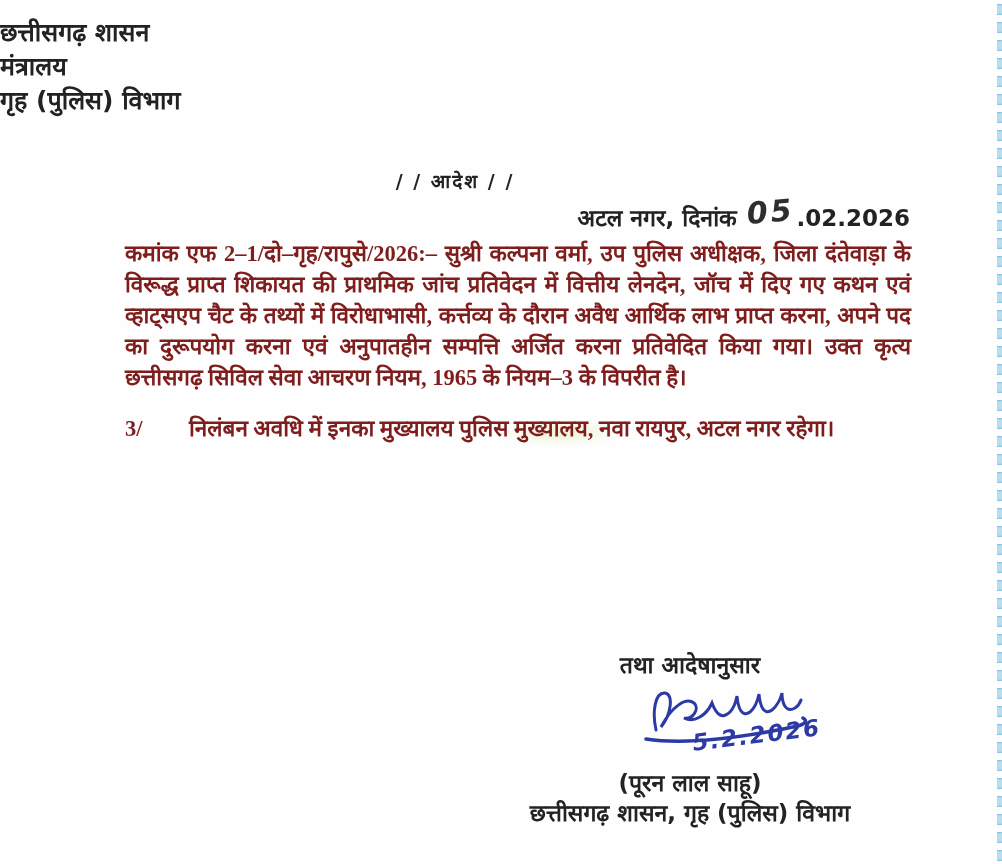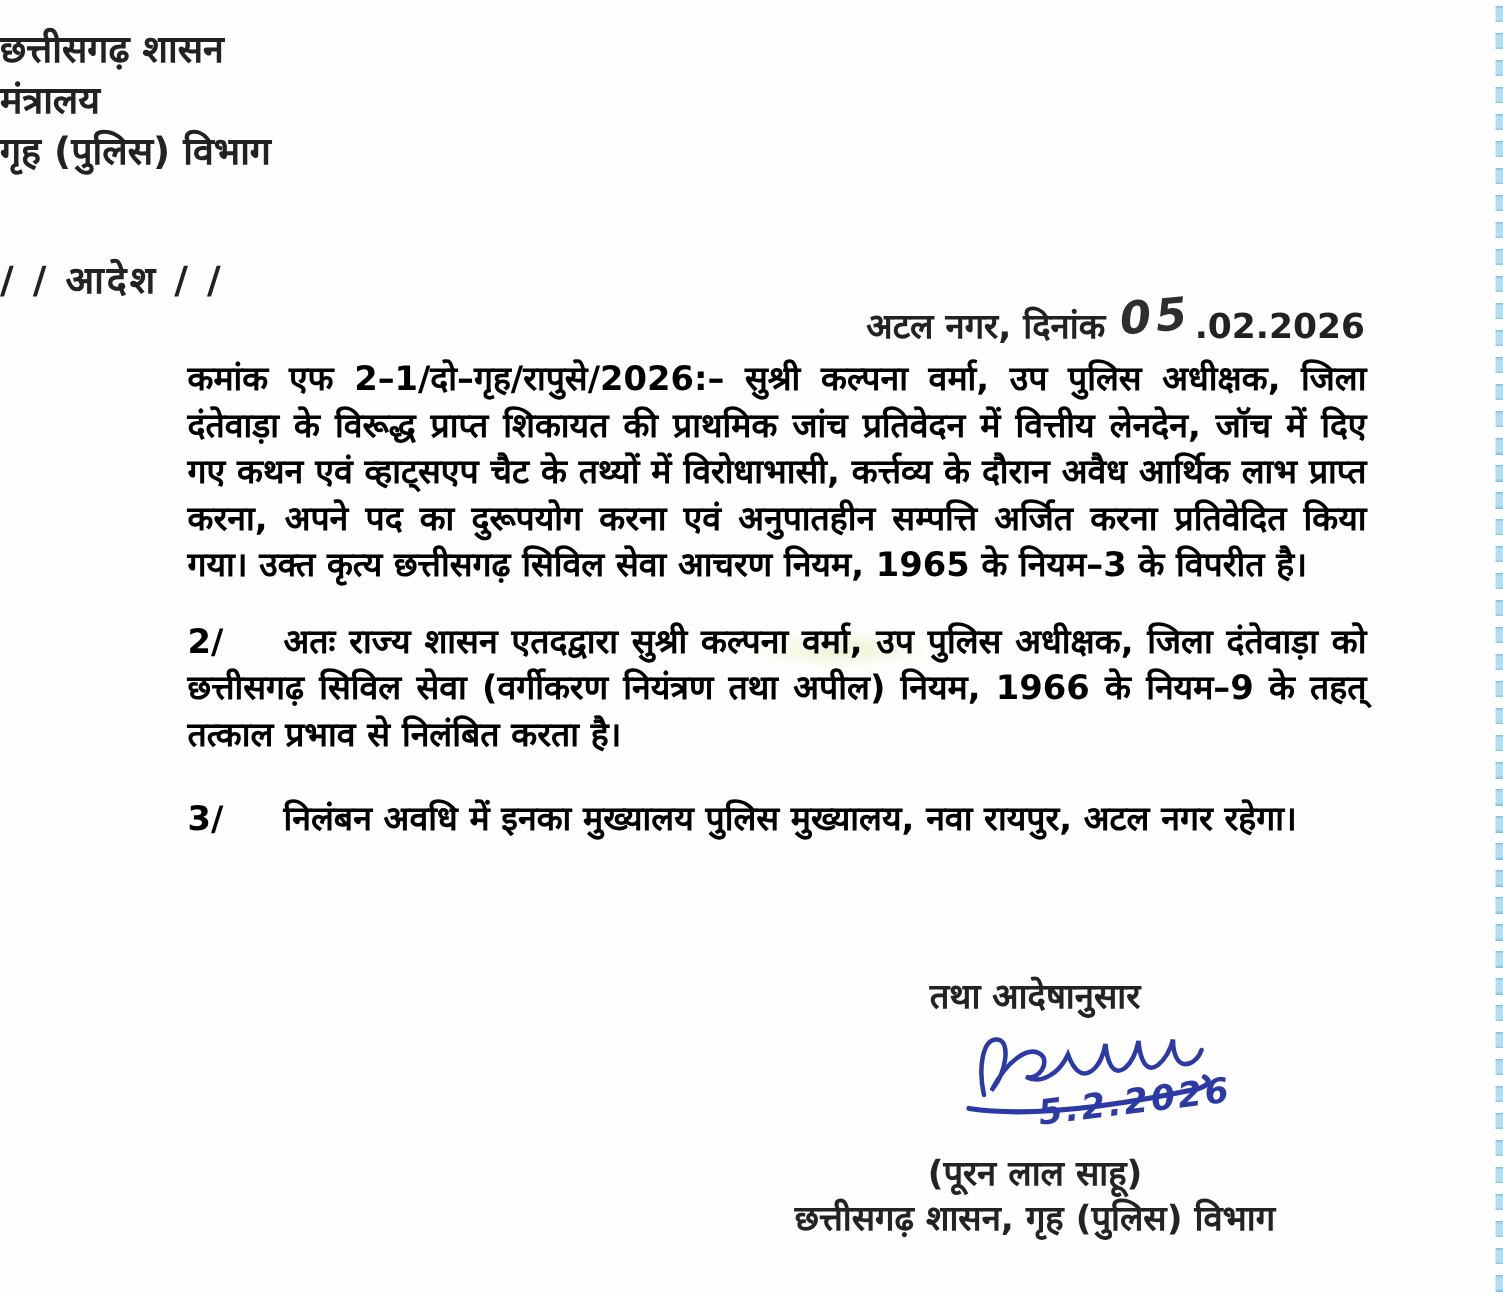--- a/index.html
+++ b/index.html
@@ -44,22 +44,23 @@
     top: 16px; left: 0; right: 0;
     font-weight: 700;
     font-size: 25px;
     line-height: 34px;
     color: #222;
   }
 
   .order-title {
     position: absolute;
     top: 168px; left: 0; right: 92px;
+    text-align: center;
     font-weight: 700;
-    font-size: 25px;
+    font-size: 19px;
     letter-spacing: 2px;
     color: #222;
   }
 
   .date-line {
     position: absolute;
     top: 198px; right: 92px;
     font-weight: 700;
     font-size: 23px;
     color: #222;
@@ -77,21 +78,22 @@
   }
 
   .doc-body {
     position: absolute;
     top: 238px; left: 125px;
     width: 786px;
     font-size: 22.5px;
     font-weight: 600;
     line-height: 31px;
     text-align: justify;
-    color: #000000;
+    color: #7f1d1d;
+    font-family: Liberation Serif, serif;
   }
   .doc-body p { margin: 0; }
   .doc-body .p1 { margin-bottom: 20px; }
   .doc-body .p2 { margin-bottom: 25px; }
   .doc-body .p3 { margin-bottom: 4px; }
   .para-num {
     display: inline-block;
     min-width: 64px;
   }
 
@@ -141,21 +143,20 @@
 
   <div class="order-title">/ / आदेश / /</div>
 
   <div class="date-line">
     <span>अटल नगर, दिनांक</span><span class="hw-day">05</span><span>.02.2026</span>
   </div>
 
   <main class="doc-body">
     <p class="para p1"><span class="para-text">कमांक एफ 2–1/दो–गृह/रापुसे/2026:– सुश्री कल्पना वर्मा, उप पुलिस अधीक्षक, जिला दंतेवाड़ा के विरूद्ध प्राप्त शिकायत की प्राथमिक जांच प्रतिवेदन में वित्तीय लेनदेन, जॉच में दिए गए कथन एवं व्हाट्सएप चैट के तथ्यों में विरोधाभासी, कर्त्तव्य के दौरान अवैध आर्थिक लाभ प्राप्त करना, अपने पद का दुरूपयोग करना एवं अनुपातहीन सम्पत्ति अर्जित करना प्रतिवेदित किया गया। उक्त कृत्य छत्तीसगढ़ सिविल सेवा आचरण नियम, 1965 के नियम–3 के विपरीत है।</span></p>
 
-    <p class="para p2"><span class="para-num">2/</span><span class="para-text">अतः राज्य शासन एतदद्वारा सुश्री कल्पना वर्मा, उप पुलिस अधीक्षक, जिला दंतेवाड़ा को छत्तीसगढ़ सिविल सेवा (वर्गीकरण नियंत्रण तथा अपील) नियम, 1966 के नियम–9 के तहत् तत्काल प्रभाव से निलंबित करता है।</span></p>
 
     <p class="para p3"><span class="para-num">3/</span><span class="para-text">निलंबन अवधि में इनका मुख्यालय पुलिस मुख्यालय, नवा रायपुर, अटल नगर रहेगा।</span></p>
 
   </main>
 
   <section class="sig-block">
     <div>तथा आदेषानुसार</div>
 
     <div class="ink-area">
       <svg class="signature-svg" width="215" height="70" viewBox="0 0 215 70" fill="none" xmlns="http://www.w3.org/2000/svg">

